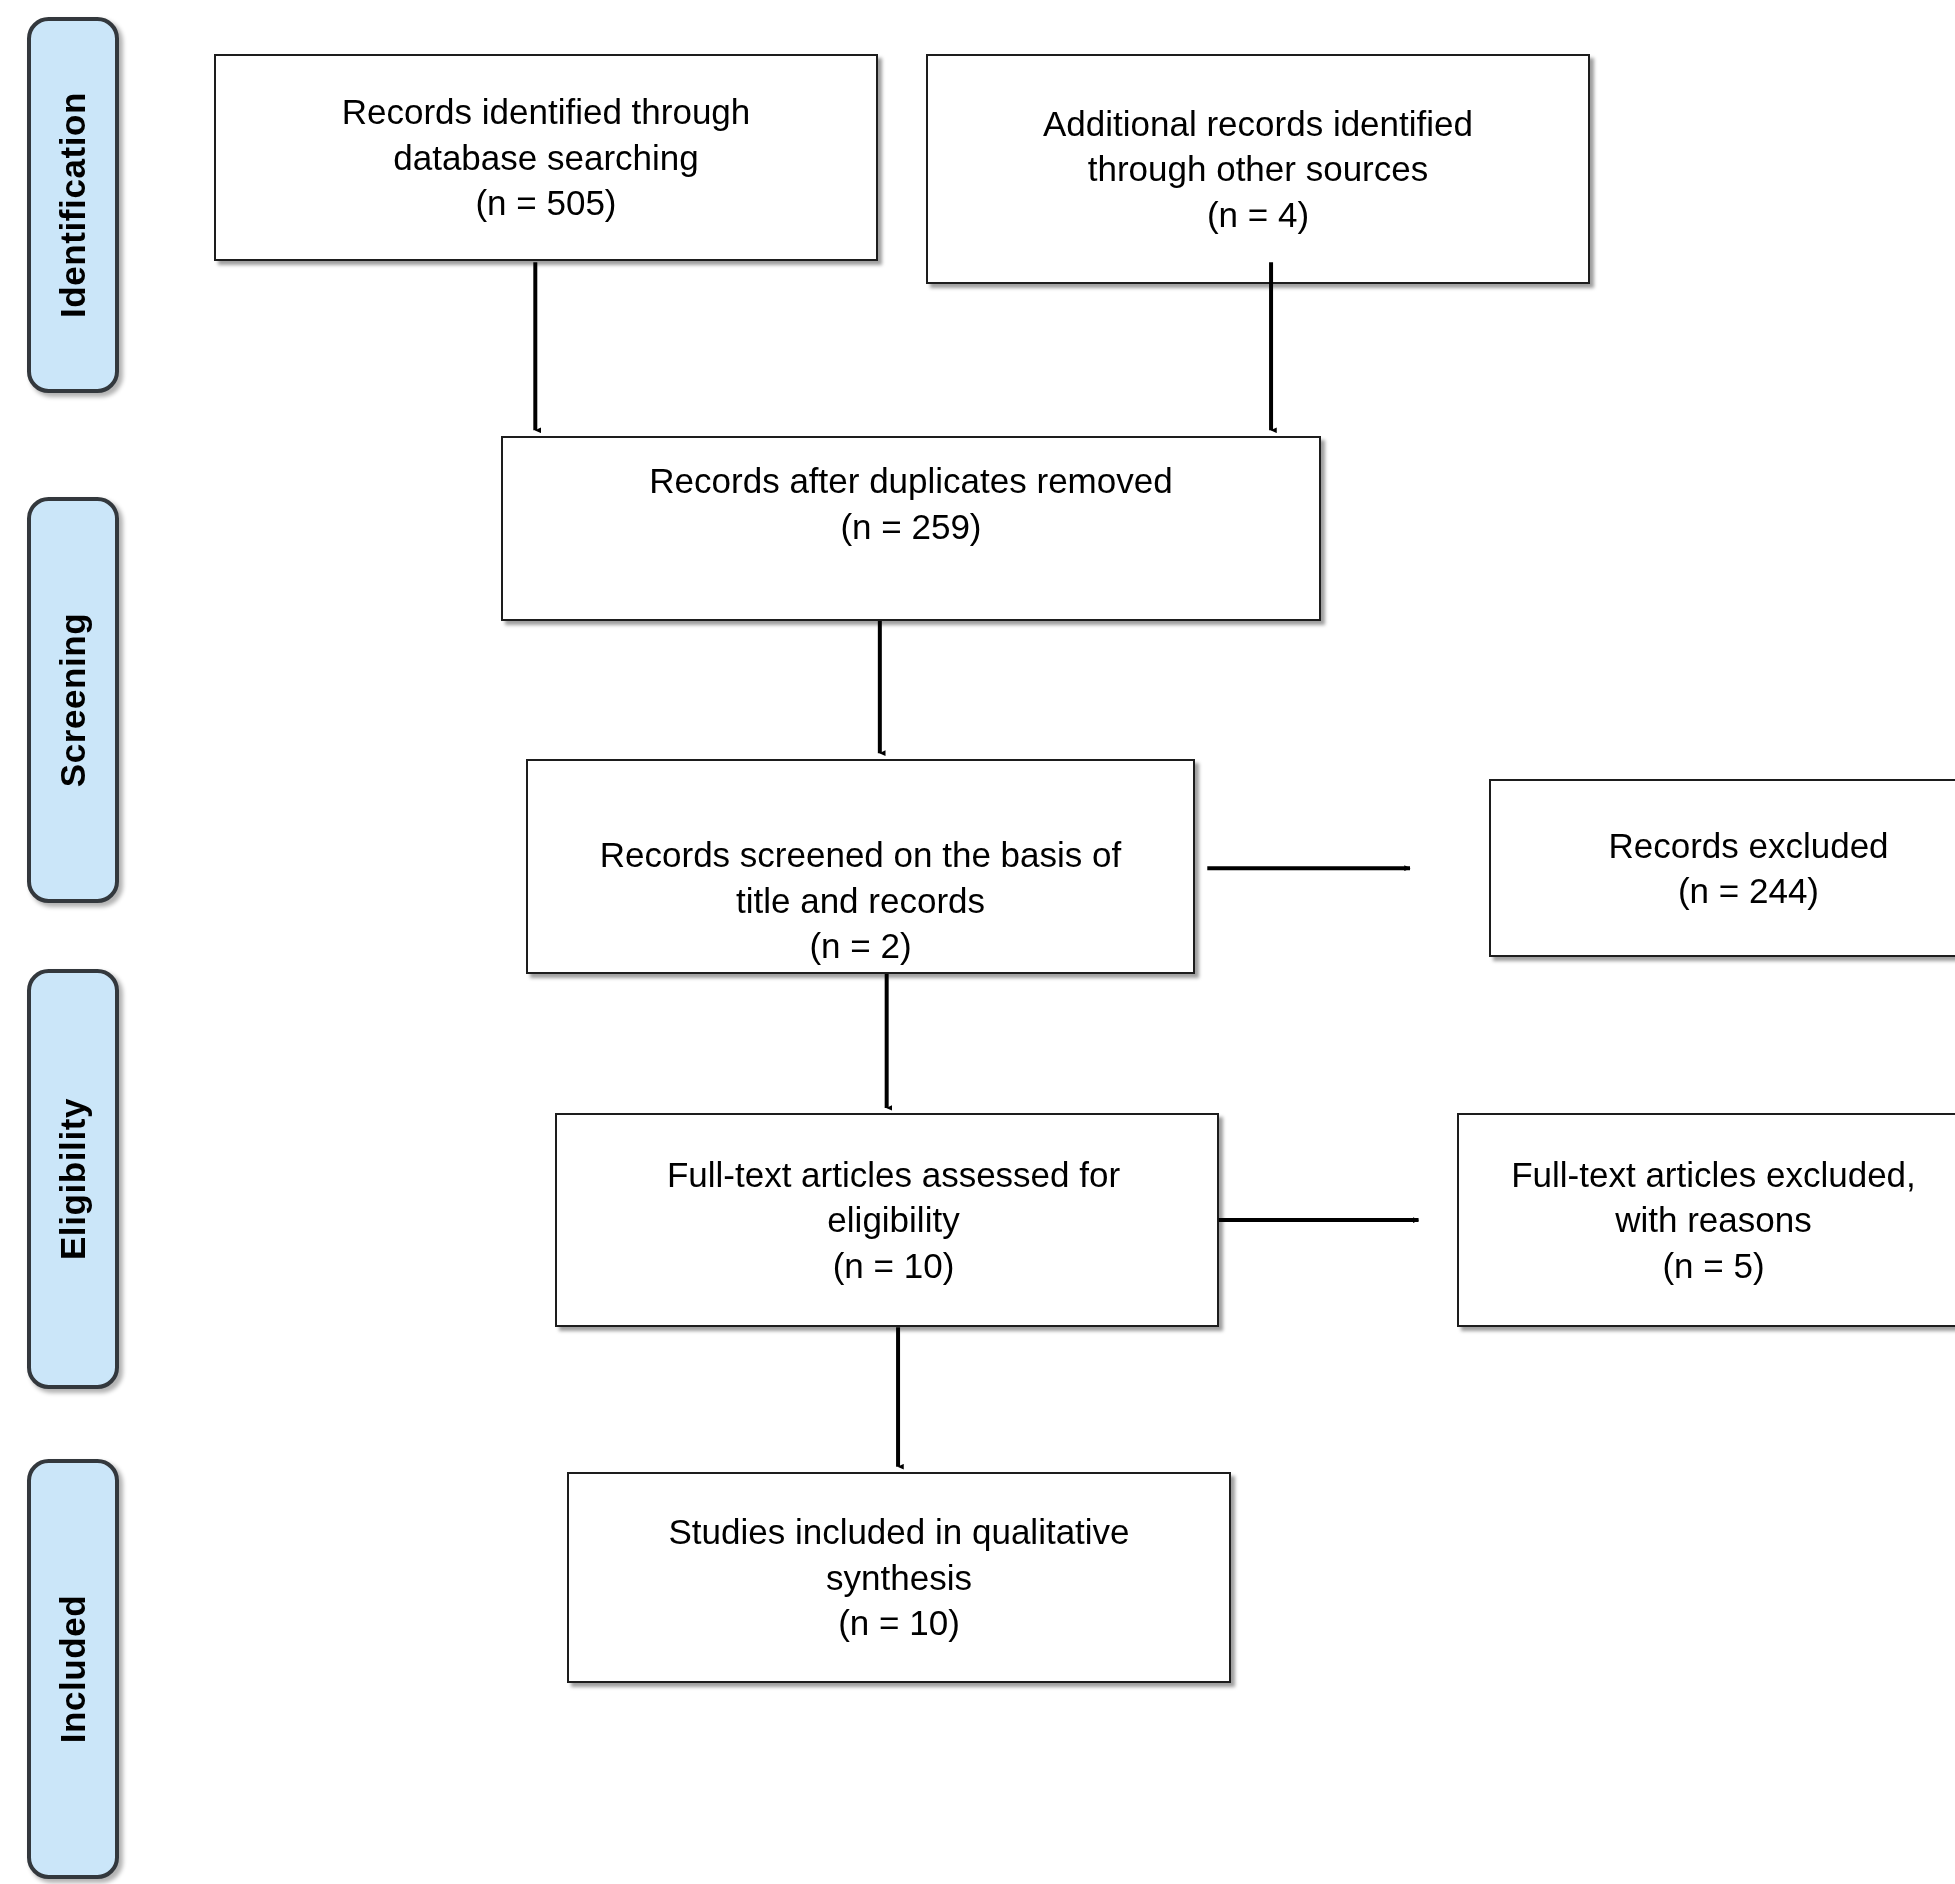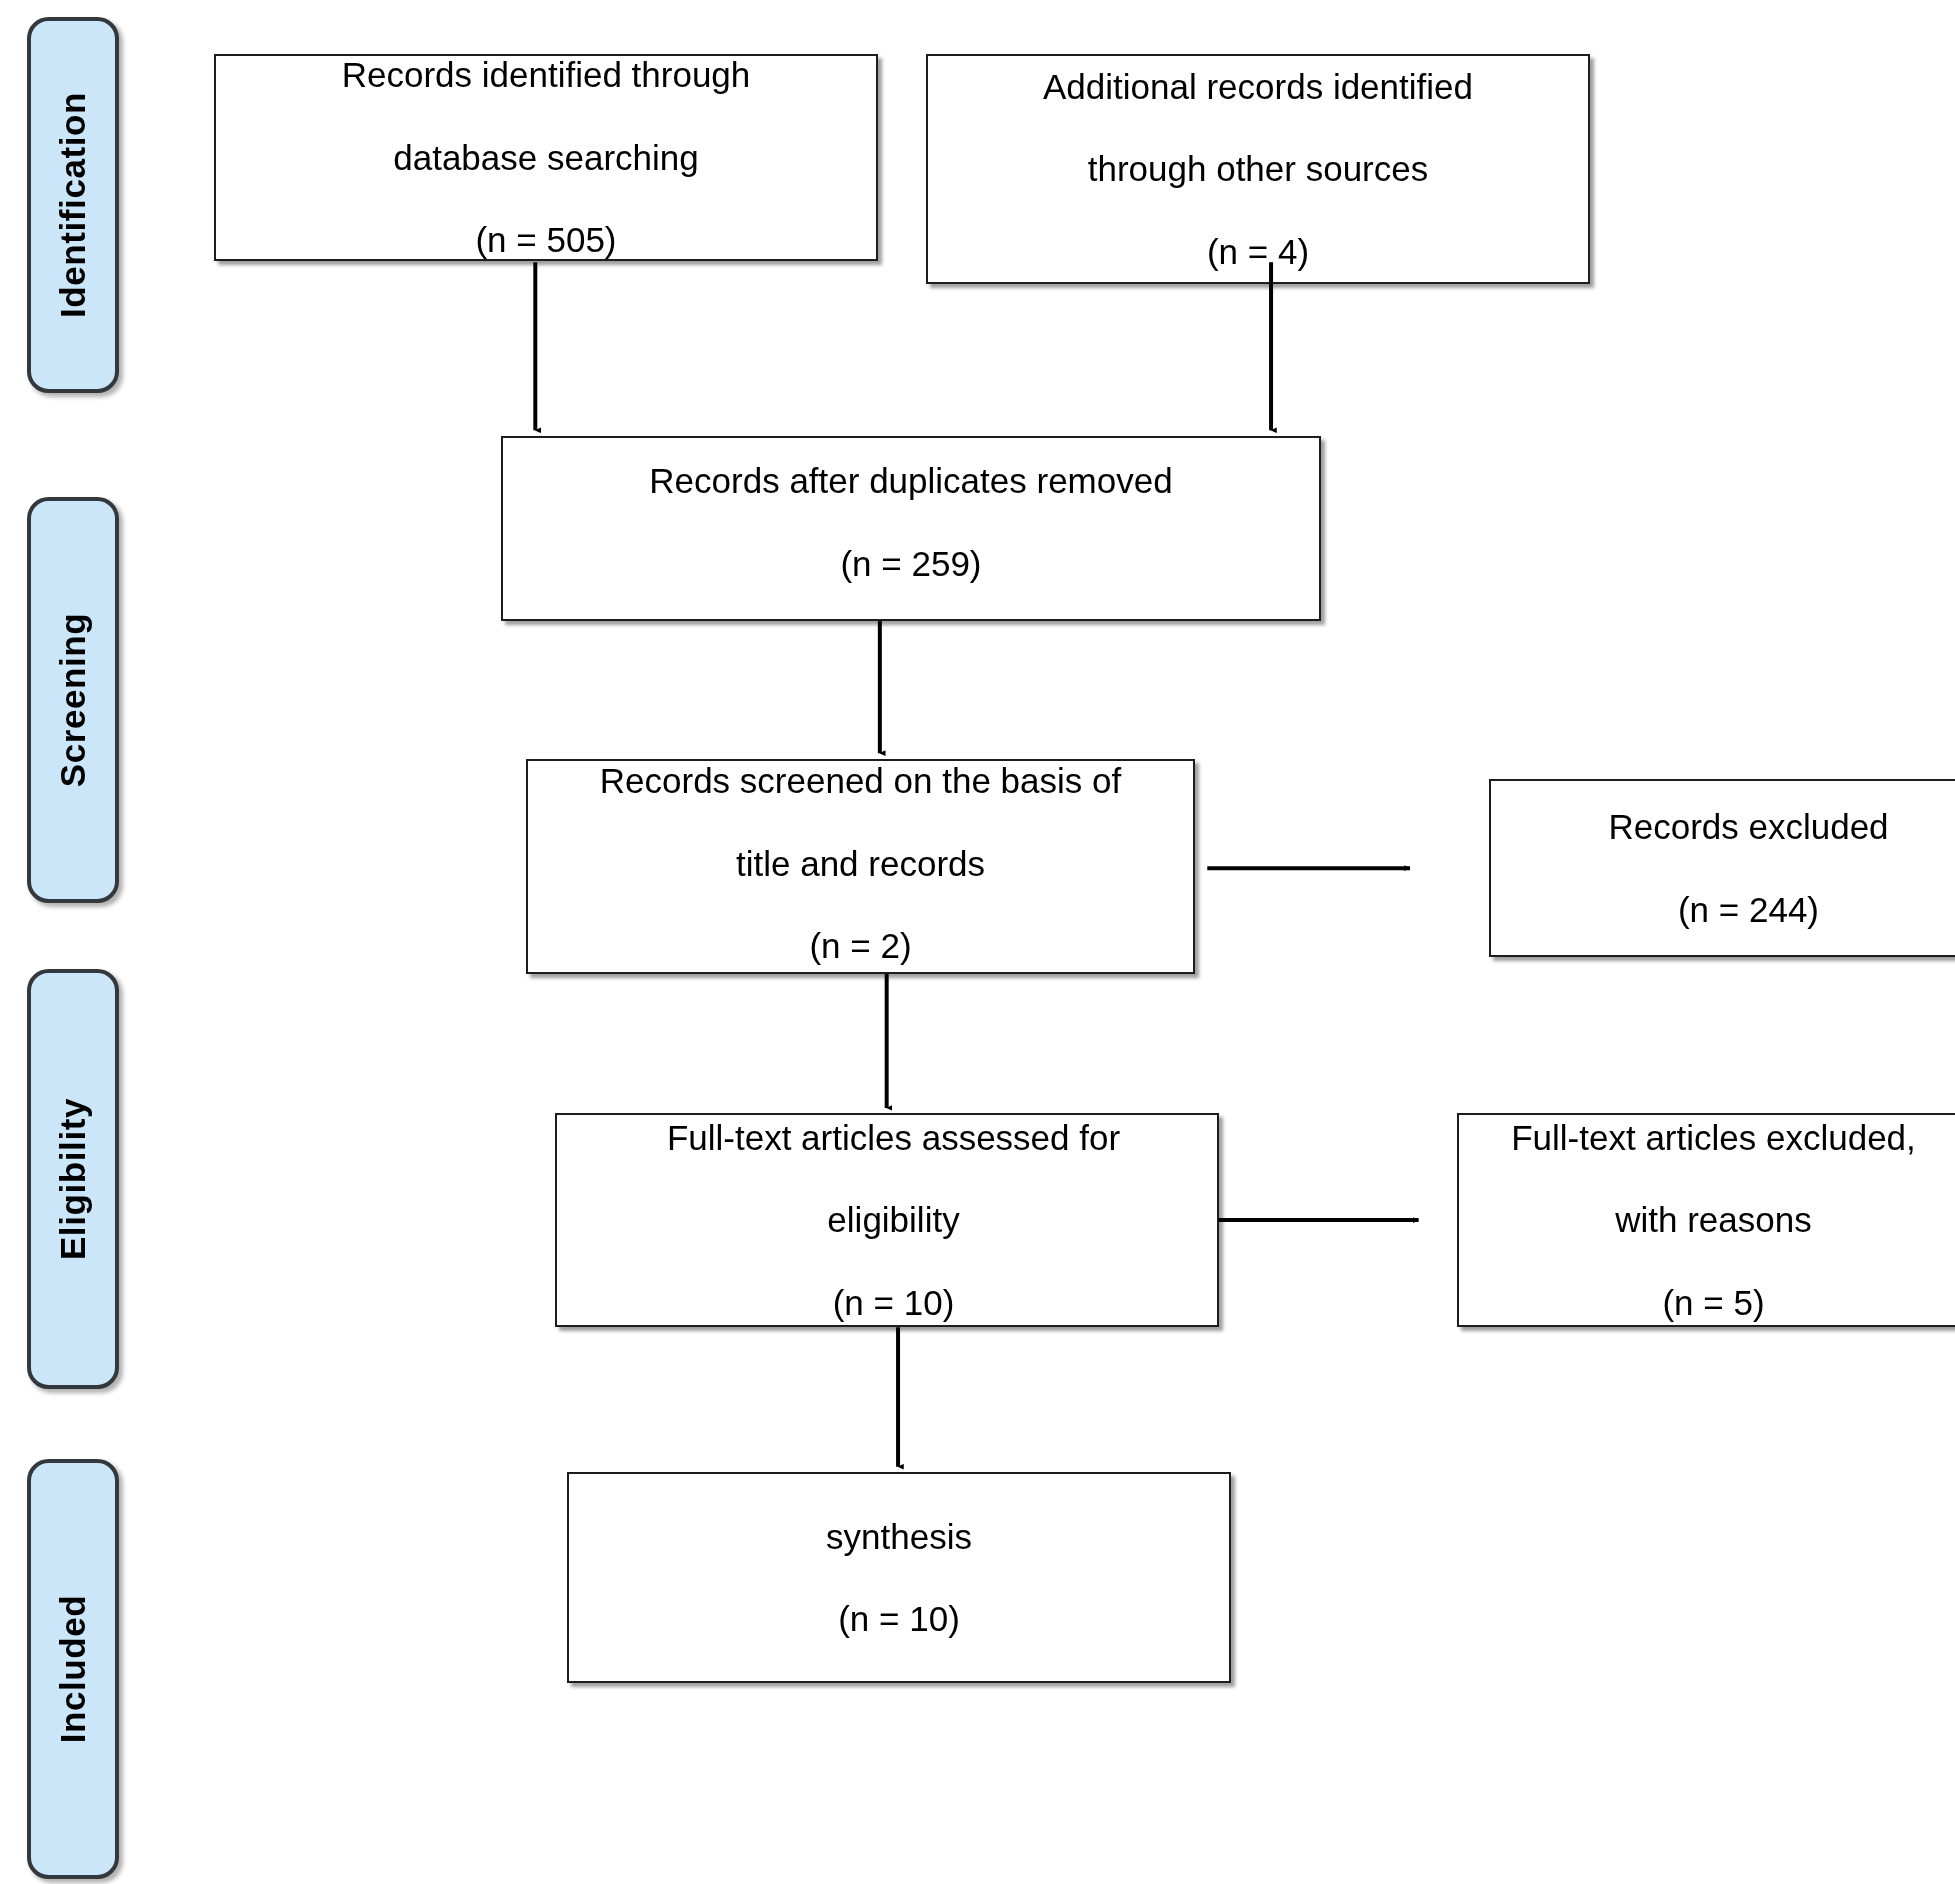--- a/index.html
+++ b/index.html
@@ -45,21 +45,20 @@
     position: absolute;
     background: #ffffff;
     border: 2.8px solid #1d1d1d;
     box-sizing: border-box;
     box-shadow: 4px 4px 3.4px rgba(0,0,0,0.38);
     display: flex;
     flex-direction: column;
     justify-content: center;
     align-items: center;
     padding: 3.4px 15px;
-    gap: 37px;
   }
   .flow-box.align-top {
     justify-content: flex-start;
     padding-top: 20px;
   }
   .flow-box .line {
     font-family: "Liberation Sans", sans-serif;
     font-size: 35px;
     line-height: 1.30;
     color: #000000;
@@ -132,20 +131,21 @@
     <div class="line">(n = 10)</div>
   </div>
 
   <div class="flow-box" style="left:1424px; top:1113px; width:513px; height:214px;margin-left:33px;">
     <div class="line">Full-text articles excluded,</div>
     <div class="line">with reasons</div>
     <div class="line">(n = 5)</div>
   </div>
 
   <div class="flow-box" style="left:567px; top:1472px; width:664px; height:211px;">
+    <div class="line">Studies included in qualitative</div>
     <div class="line">synthesis</div>
     <div class="line">(n = 10)</div>
   </div>
 
   <div class="connector" style="left:0; top:0; width:1955px; height:1885px;">
     <svg width="1955" height="1885" viewBox="0 0 3433 3309">
       <defs>
         <marker id="arrowDown" markerWidth="10" markerHeight="11" refX="5" refY="10" orient="auto" markerUnits="userSpaceOnUse">
           <path d="M0,0 L10,0 L5,11 Z" fill="#000000"></path>
         </marker>

